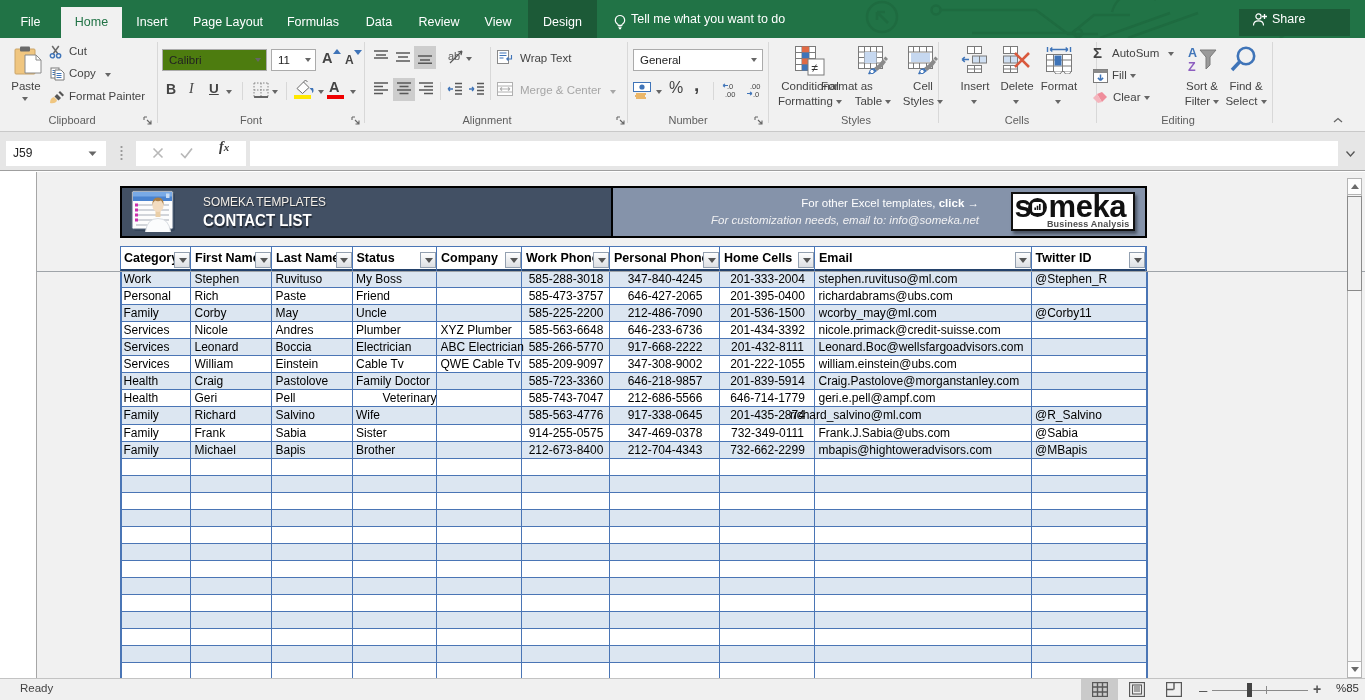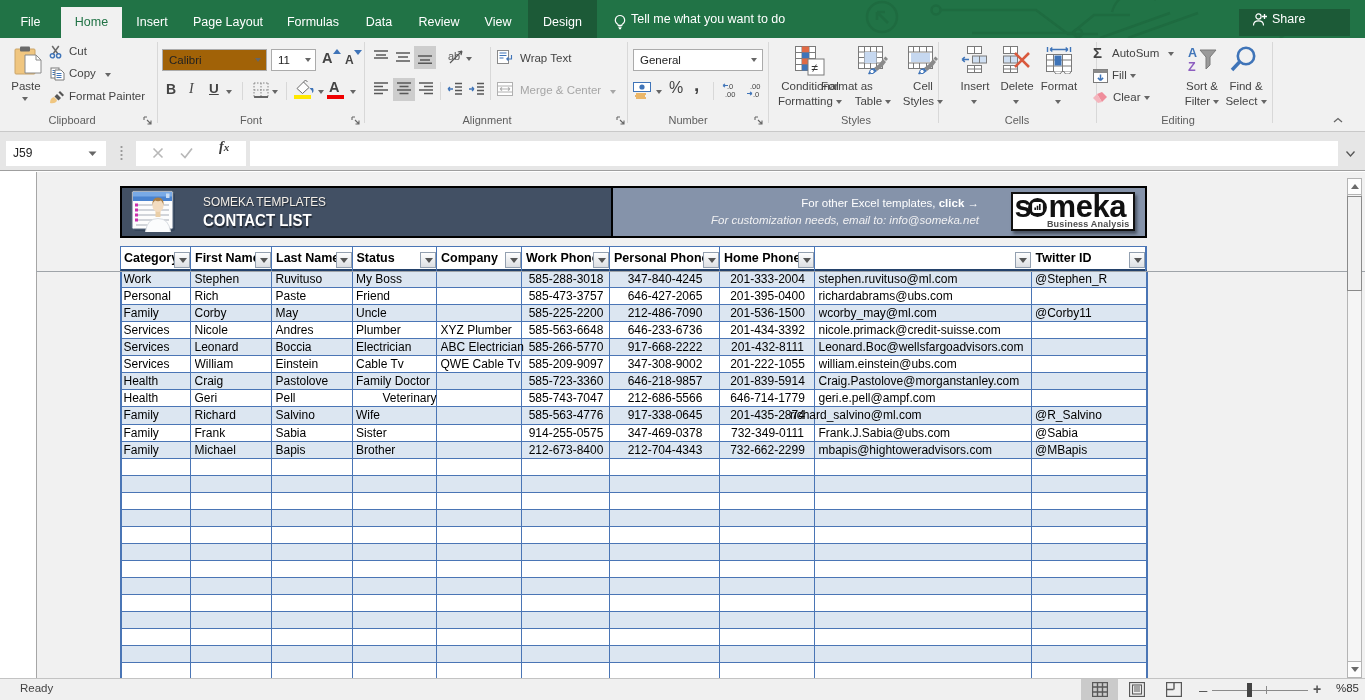--- a/index.html
+++ b/index.html
@@ -127,21 +127,21 @@
     </svg>
     <div class="rbtn-label" style="left:69px;top:29px">Copy</div>
     <div class="abs darr" style="left:105px;top:35px"></div>
     <svg class="abs" style="left:49px;top:52px" width="16" height="14" viewBox="0 0 16 14">
       <path d="M1 13 q0 -5 4 -6 l3 3 q-1 4 -7 3 z" fill="#f0c680"></path>
       <path d="M5.5 6.5 l2.5 -2.5 l4 4 l-2.5 2.5 z" fill="#555"></path>
       <path d="M9.5 2.5 l1.5 -1.5 l4 4 l-1.5 1.5 z" fill="#555"></path>
     </svg>
     <div class="rbtn-label" style="left:69px;top:52px">Format Painter</div>
 
-    <div class="abs" style="left:162px;top:11px;width:105px;height:22px;background:#a16207;border:1px solid #ababab;font-size:11.5px;color:#222;line-height:20px;padding-left:6px">Calibri</div>
+    <div class="abs" style="left:162px;top:11px;width:105px;height:22px;background:#4d7c0f;border:1px solid #ababab;font-size:11.5px;color:#222;line-height:20px;padding-left:6px">Calibri</div>
     <div class="abs darr" style="left:255px;top:20px"></div>
     <div class="abs" style="left:271px;top:11px;width:45px;height:22px;background:#fff;border:1px solid #ababab;font-size:11.5px;color:#222;line-height:20px;padding-left:6px">11</div>
     <div class="abs darr" style="left:305px;top:20px"></div>
     <div class="abs" style="left:322px;top:12px;font-size:14.5px;color:#444;font-weight:bold">A</div>
     <svg class="abs" style="left:333px;top:11px" width="8" height="7" viewBox="0 0 8 7">
       <path d="M4 0 L8 5 L0 5 Z" fill="#3f74b8"></path>
     </svg>
     <div class="abs" style="left:345px;top:15px;font-size:12px;color:#444;font-weight:bold">A</div>
     <svg class="abs" style="left:354px;top:12px" width="8" height="7" viewBox="0 0 8 7">
       <path d="M4 5 L8 0 L0 0 Z" fill="#3f74b8"></path>
@@ -438,26 +438,27 @@
         <svg width="8" height="5" viewBox="0 0 8 5" style="position:absolute;left:3.5px;top:5px">
           <path d="M0 0 H8 L4 5 Z" fill="#555"></path>
         </svg>
       </div>
       <div class="abs hcell" style="left:490px;width:110px;">Personal Phone</div>
       <div class="abs fbtn" style="left:583px;">
         <svg width="8" height="5" viewBox="0 0 8 5" style="position:absolute;left:3.5px;top:5px">
           <path d="M0 0 H8 L4 5 Z" fill="#555"></path>
         </svg>
       </div>
-      <div class="abs hcell" style="left:600px;width:95px;">Home Phone</div>
+      <div class="abs hcell" style="left:600px;width:95px;">Home Cells</div>
       <div class="abs fbtn" style="left:678px;">
         <svg width="8" height="5" viewBox="0 0 8 5" style="position:absolute;left:3.5px;top:5px">
           <path d="M0 0 H8 L4 5 Z" fill="#555"></path>
         </svg>
       </div>
+      <div class="abs hcell" style="left:695px;width:216.5px;">Email</div>
       <div class="abs fbtn" style="left:894.5px;">
         <svg width="8" height="5" viewBox="0 0 8 5" style="position:absolute;left:3.5px;top:5px">
           <path d="M0 0 H8 L4 5 Z" fill="#555"></path>
         </svg>
       </div>
       <div class="abs hcell" style="left:911.5px;width:114.5px;">Twitter ID</div>
       <div class="abs fbtn" style="left:1009px;">
         <svg width="8" height="5" viewBox="0 0 8 5" style="position:absolute;left:3.5px;top:5px">
           <path d="M0 0 H8 L4 5 Z" fill="#555"></path>
         </svg>

